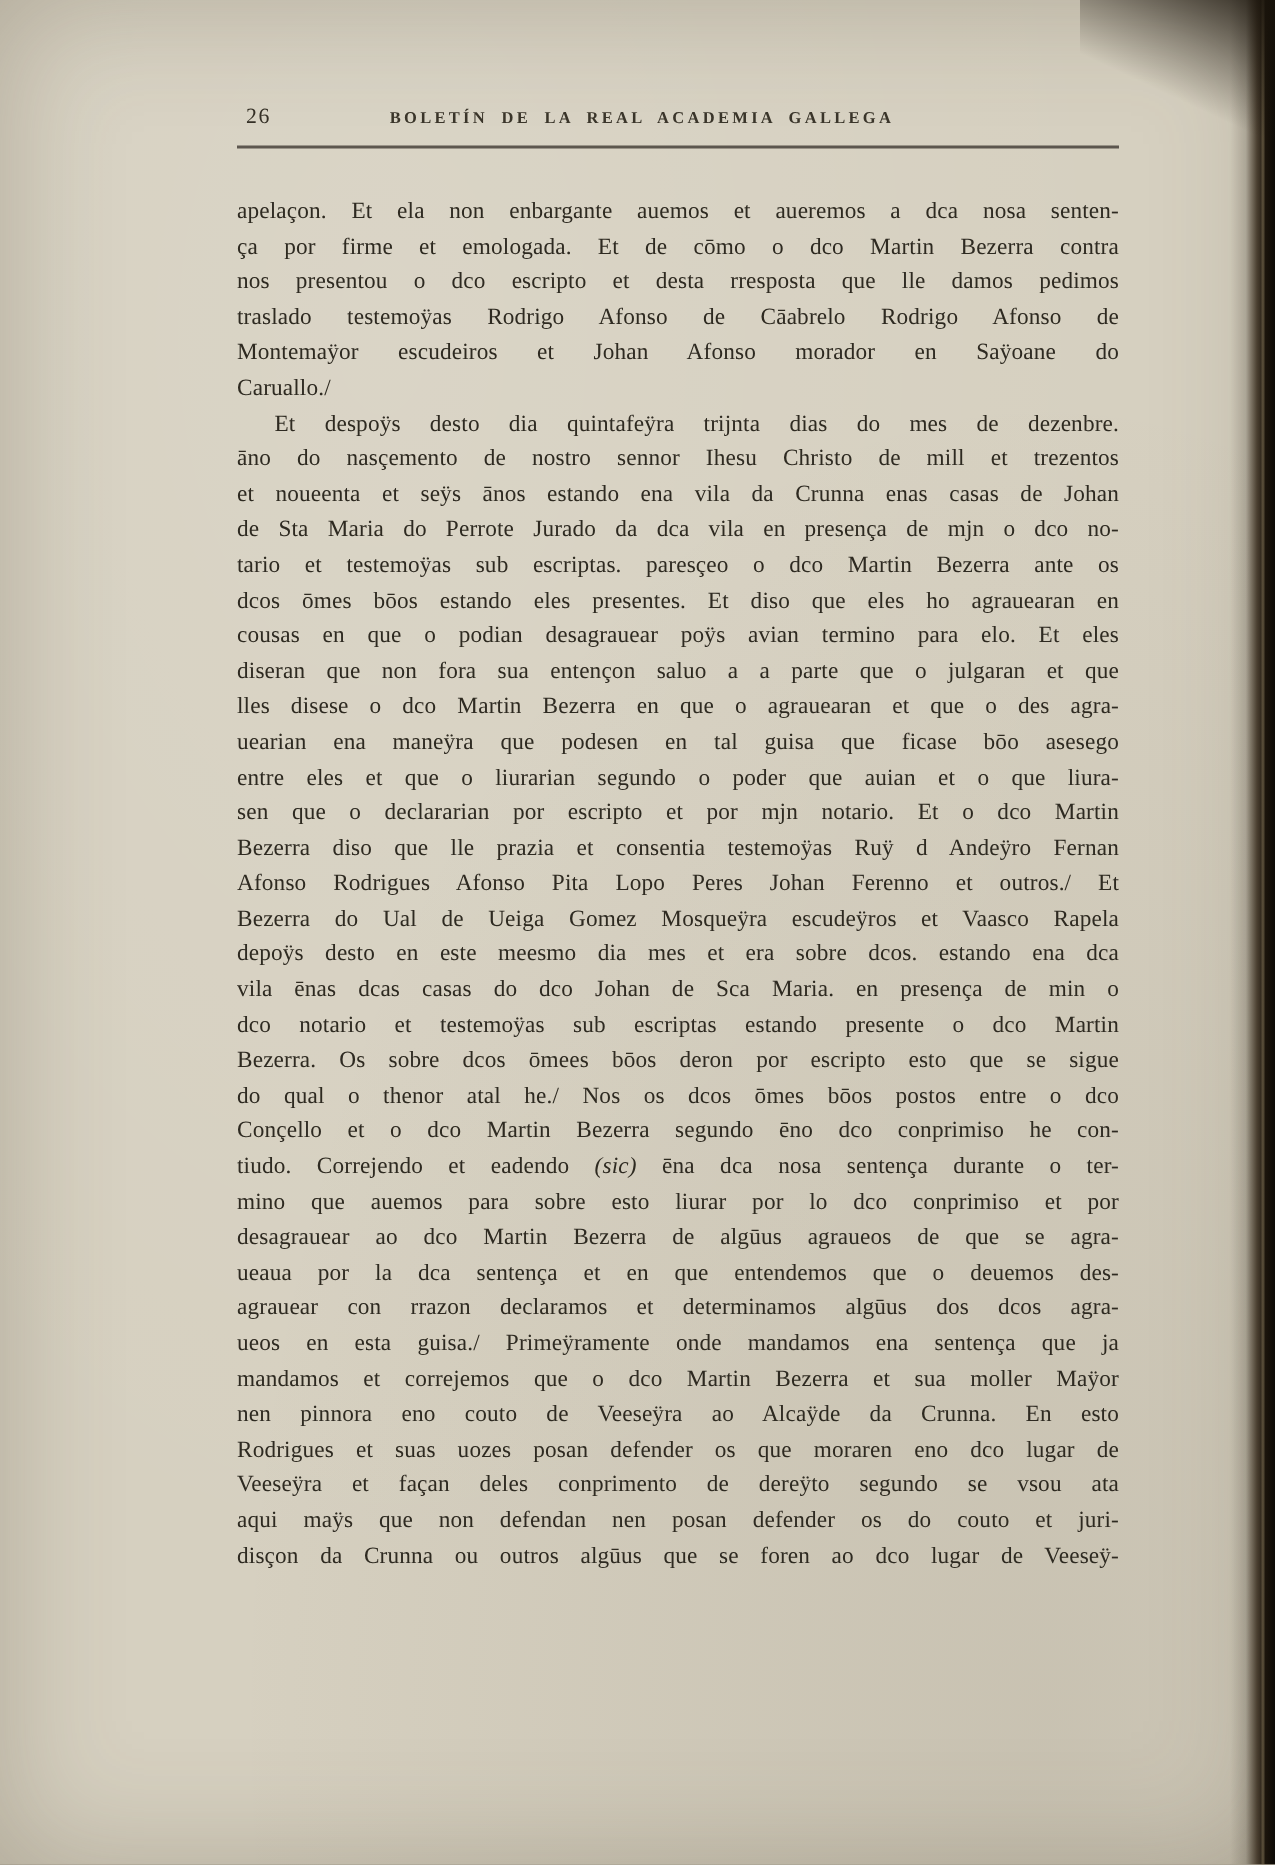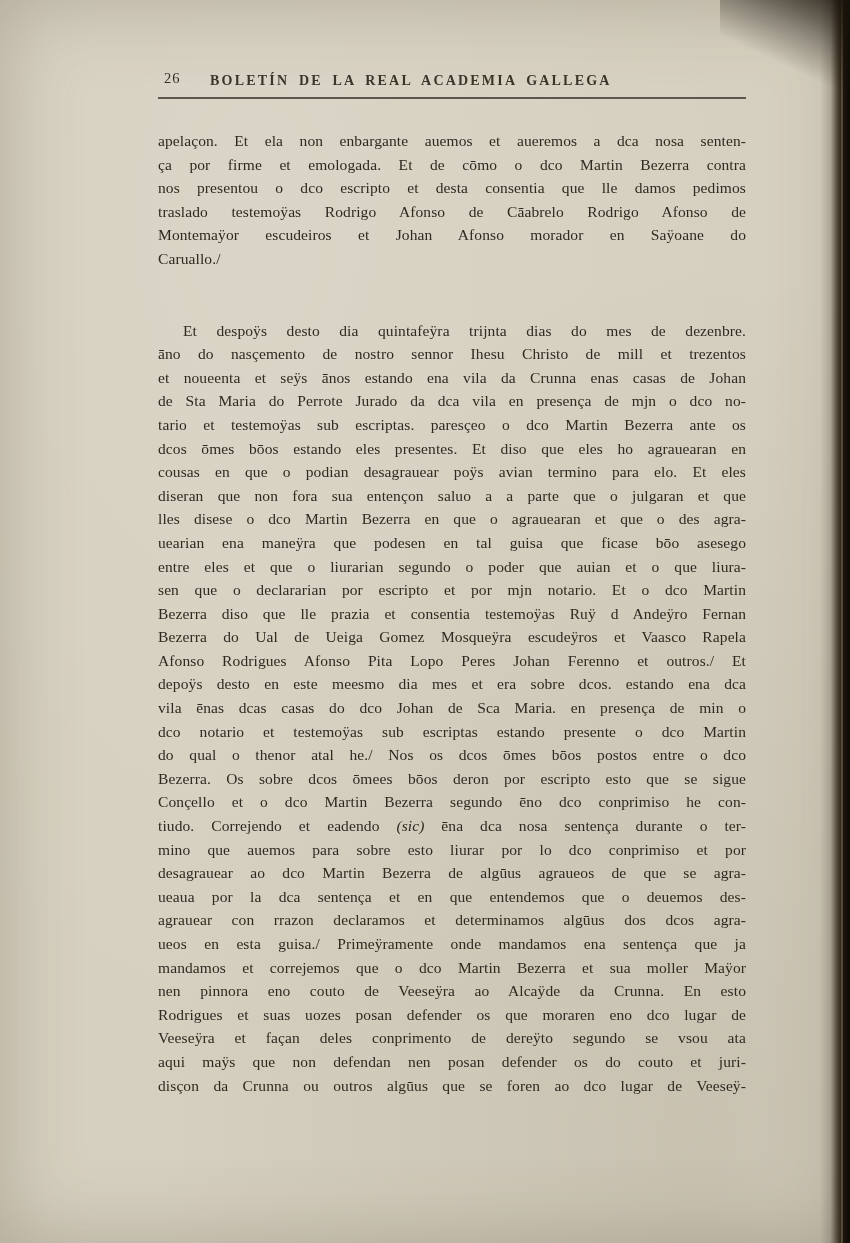--- a/index.html
+++ b/index.html
@@ -19,37 +19,37 @@
     box-shadow: inset 0 0 80px rgba(85,75,55,0.30);
     color: var(--ink, #2e2a21);
   }
   .content { position: absolute; left: 158px; top: 70px; width: 588px; }
   .page-header { position: relative; height: 18px; }
   .page-num {
     position: absolute; left: 6px; top: 0;
     font-size: 14.5px; letter-spacing: 1px; color: #353026;
   }
   .journal-title {
-    position: absolute; left: 52px; top: 3px; width: 404px;
-    font-weight: bold;
-    font-size: 14px; letter-spacing: 2.2px; word-spacing: 4px;
+    position: absolute; left: 68px; top: 3px; width: 404px;
+    text-align: center; font-weight: bold;
+    font-size: 11px; letter-spacing: 2.2px; word-spacing: 4px;
     color: #3a352a; white-space: nowrap;
   }
   .header-rule {
     height: 2px; margin-top: 9px;
     background: var(--rule, #46413a); opacity: 0.85;
   }
   .body-text {
     margin-top: 30px;
     font-size: 15.5px; line-height: 23.6px; letter-spacing: 0.1px;
     color: var(--ink, #2e2a21);
   }
   .line { text-align: justify; text-align-last: justify; min-height: 23.6px; }
   .line.last { text-align-last: left; }
-  .line.indent { text-indent: 25px; margin-top: 48px; }
+  .line.indent { text-indent: 25px; }
   .binding-edge {
     position: absolute; top: 0; right: 0; bottom: 0; width: 30px;
     background: linear-gradient(to right,
       rgba(40,33,22,0) 0%, rgba(40,33,22,0.18) 35%,
       #4a3f30 60%, #1c150c 78%, var(--edge-dark, #0d0a06) 100%);
   }
   .edge-streak {
     position: absolute; top: 0; right: 7px; bottom: 0; width: 2px;
     background: rgba(196,178,138,0.28);
   }
@@ -65,44 +65,44 @@
 <div class="page">
   <div class="content">
     <header class="page-header">
       <span class="page-num">26</span>
       <span class="journal-title">BOLETÍN DE LA REAL ACADEMIA GALLEGA</span>
     </header>
     <div class="header-rule"></div>
     <div class="body-text">
         <div class="line">apelaçon. Et ela non enbargante auemos et aueremos a dca nosa senten-</div>
         <div class="line">ça por firme et emologada. Et de cōmo o dco Martin Bezerra contra</div>
-        <div class="line">nos presentou o dco escripto et desta consentia que lle damos pedimos</div>
+        <div class="line">nos presentou o dco escripto et desta rresposta que lle damos pedimos</div>
         <div class="line">traslado testemoÿas Rodrigo Afonso de Cāabrelo Rodrigo Afonso de</div>
         <div class="line">Montemaÿor escudeiros et Johan Afonso morador en Saÿoane do</div>
         <div class="line last">Caruallo./</div>
         <div class="line indent">Et despoÿs desto dia quintafeÿra trijnta dias do mes de dezenbre.</div>
         <div class="line">āno do nasçemento de nostro sennor Ihesu Christo de mill et trezentos</div>
         <div class="line">et noueenta et seÿs ānos estando ena vila da Crunna enas casas de Johan</div>
         <div class="line">de Sta Maria do Perrote Jurado da dca vila en presença de mjn o dco no-</div>
         <div class="line">tario et testemoÿas sub escriptas. paresçeo o dco Martin Bezerra ante os</div>
         <div class="line">dcos ōmes bōos estando eles presentes. Et diso que eles ho agrauearan en</div>
         <div class="line">cousas en que o podian desagrauear poÿs avian termino para elo. Et eles</div>
         <div class="line">diseran que non fora sua entençon saluo a a parte que o julgaran et que</div>
         <div class="line">lles disese o dco Martin Bezerra en que o agrauearan et que o des agra-</div>
         <div class="line">uearian ena maneÿra que podesen en tal guisa que ficase bōo asesego</div>
         <div class="line">entre eles et que o liurarian segundo o poder que auian et o que liura-</div>
         <div class="line">sen que o declararian por escripto et por mjn notario. Et o dco Martin</div>
         <div class="line">Bezerra diso que lle prazia et consentia testemoÿas Ruÿ d Andeÿro Fernan</div>
+        <div class="line">Afonso Rodrigues Afonso Pita Lopo Peres Johan Ferenno et outros./ Et</div>
         <div class="line">Bezerra do Ual de Ueiga Gomez Mosqueÿra escudeÿros et Vaasco Rapela</div>
-        <div class="line">Afonso Rodrigues Afonso Pita Lopo Peres Johan Ferenno et outros./ Et</div>
         <div class="line">depoÿs desto en este meesmo dia mes et era sobre dcos. estando ena dca</div>
         <div class="line">vila ēnas dcas casas do dco Johan de Sca Maria. en presença de min o</div>
         <div class="line">dco notario et testemoÿas sub escriptas estando presente o dco Martin</div>
+        <div class="line">Bezerra. Os sobre dcos ōmees bōos deron por escripto esto que se sigue</div>
         <div class="line">do qual o thenor atal he./ Nos os dcos ōmes bōos postos entre o dco</div>
-        <div class="line">Bezerra. Os sobre dcos ōmees bōos deron por escripto esto que se sigue</div>
         <div class="line">Conçello et o dco Martin Bezerra segundo ēno dco conprimiso he con-</div>
         <div class="line">tiudo. Correjendo et eadendo <i>(sic)</i> ēna dca nosa sentença durante o ter-</div>
         <div class="line">mino que auemos para sobre esto liurar por lo dco conprimiso et por</div>
         <div class="line">desagrauear ao dco Martin Bezerra de algūus agraueos de que se agra-</div>
         <div class="line">ueaua por la dca sentença et en que entendemos que o deuemos des-</div>
         <div class="line">agrauear con rrazon declaramos et determinamos algūus dos dcos agra-</div>
         <div class="line">ueos en esta guisa./ Primeÿramente onde mandamos ena sentença que ja</div>
         <div class="line">mandamos et correjemos que o dco Martin Bezerra et sua moller Maÿor</div>
         <div class="line">nen pinnora eno couto de Veeseÿra ao Alcaÿde da Crunna. En esto</div>
         <div class="line">Rodrigues et suas uozes posan defender os que moraren eno dco lugar de</div>

